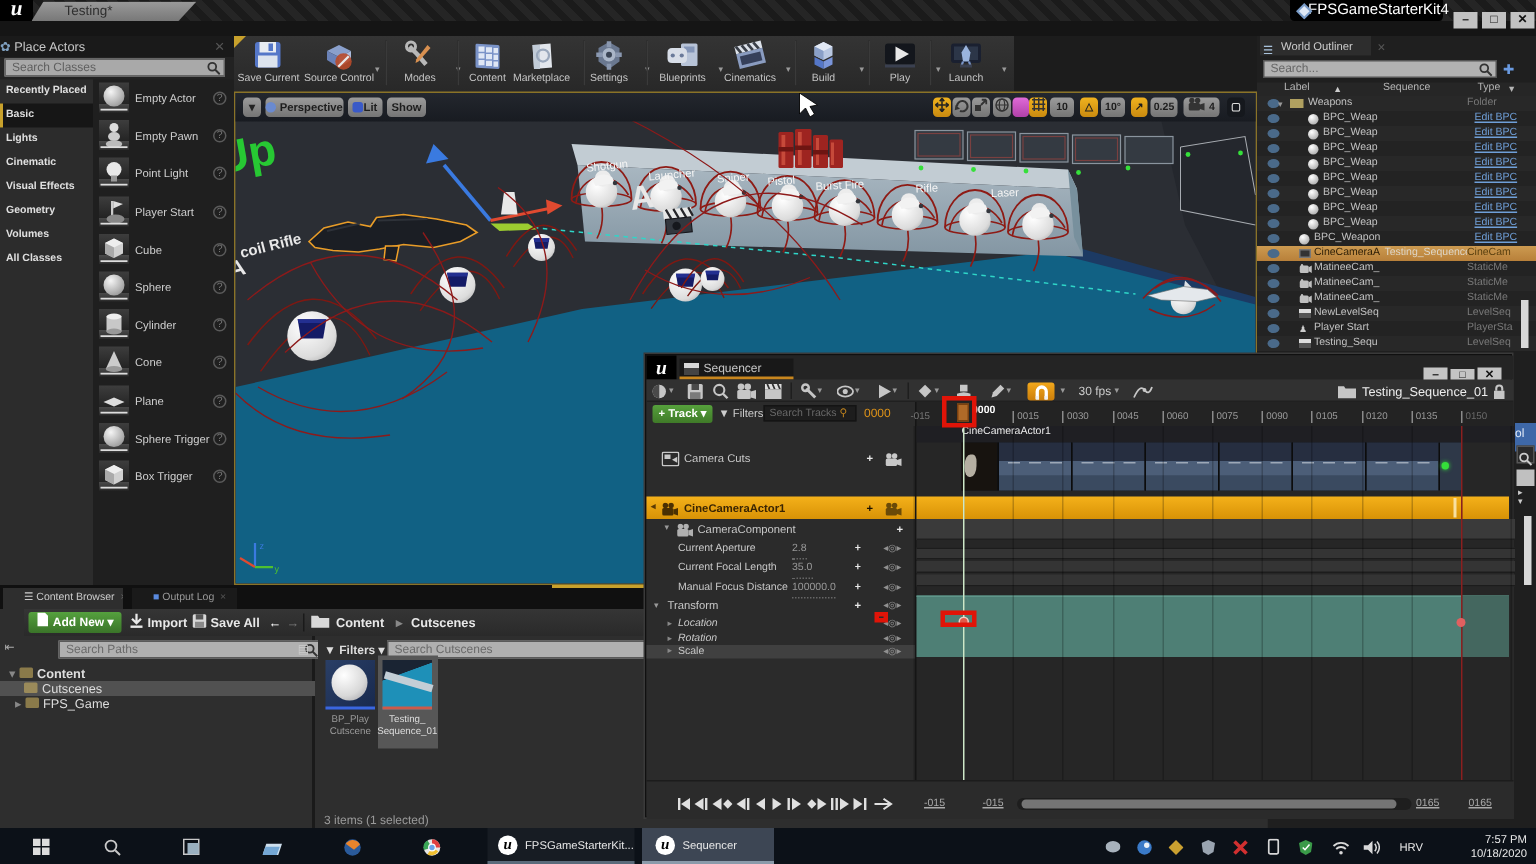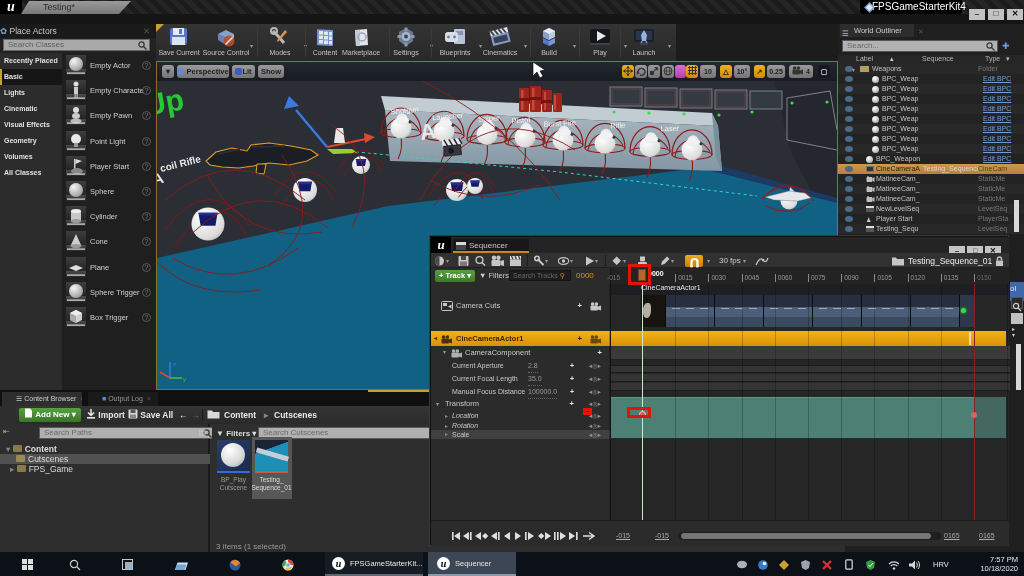--- a/index.html
+++ b/index.html
@@ -157,31 +157,20 @@
         <div class="pa-item">
           <div class="pa-ithumb"><svg width="20" height="20">
               <circle cx="10" cy="9" r="7" fill="url(#pg)"></circle>
               <rect x="1" y="17.5" width="18" height="1.2" fill="#ddd"></rect>
             </svg></div>
           <div class="pa-iname">Empty Actor</div>
           <div class="pa-q">?</div>
         </div>
         <div class="pa-item">
           <div class="pa-ithumb"><svg width="20" height="20">
-              <circle cx="10" cy="4" r="2.5" fill="#ddd"></circle>
-              <rect x="8" y="7" width="4" height="7" fill="#ccc"></rect>
-              <rect x="8.5" y="14" width="1.2" height="4" fill="#bbb"></rect>
-              <rect x="10.5" y="14" width="1.2" height="4" fill="#bbb"></rect>
-              <rect x="1" y="17.5" width="18" height="1.2" fill="#ddd"></rect>
-            </svg></div>
-          <div class="pa-iname">Empty Characte</div>
-          <div class="pa-q">?</div>
-        </div>
-        <div class="pa-item">
-          <div class="pa-ithumb"><svg width="20" height="20">
               <circle cx="10" cy="5" r="3" fill="#ddd"></circle>
               <ellipse cx="10" cy="11" rx="4" ry="3" fill="#ccc"></ellipse>
               <ellipse cx="10" cy="16" rx="5.5" ry="2.5" fill="#bbb"></ellipse>
               <rect x="1" y="17.5" width="18" height="1.2" fill="#ddd"></rect>
             </svg></div>
           <div class="pa-iname">Empty Pawn</div>
           <div class="pa-q">?</div>
         </div>
         <div class="pa-item">
           <div class="pa-ithumb"><svg width="20" height="20">
@@ -193,20 +182,30 @@
           <div class="pa-q">?</div>
         </div>
         <div class="pa-item">
           <div class="pa-ithumb"><svg width="20" height="20">
               <rect x="8" y="3" width="1.5" height="14" fill="#ccc"></rect>
               <polygon points="9.5,3 16,5 9.5,8" fill="#ddd"></polygon>
               <ellipse cx="11" cy="15" rx="6" ry="3" fill="#888"></ellipse>
               <rect x="1" y="17.5" width="18" height="1.2" fill="#ddd"></rect>
             </svg></div>
           <div class="pa-iname">Player Start</div>
+          <div class="pa-q">?</div>
+        </div>
+        <div class="pa-item">
+          <div class="pa-ithumb"><svg width="20" height="20">
+              <path d="M10,3 L16,6 L16,13 L10,16 L4,13 L4,6 Z" fill="#d0d0d0"></path>
+              <path d="M10,3 L16,6 L10,9 L4,6 Z" fill="#eee"></path>
+              <path d="M10,9 L10,16 L4,13 L4,6 Z" fill="#aaa"></path>
+              <rect x="1" y="17.5" width="18" height="1.2" fill="#ddd"></rect>
+            </svg></div>
+          <div class="pa-iname">Cube</div>
           <div class="pa-q">?</div>
         </div>
         <div class="pa-item">
           <div class="pa-ithumb"><svg width="20" height="20">
               <circle cx="10" cy="9" r="7" fill="url(#pg)"></circle>
               <rect x="1" y="17.5" width="18" height="1.2" fill="#ddd"></rect>
             </svg></div>
           <div class="pa-iname">Sphere</div>
           <div class="pa-q">?</div>
         </div>

